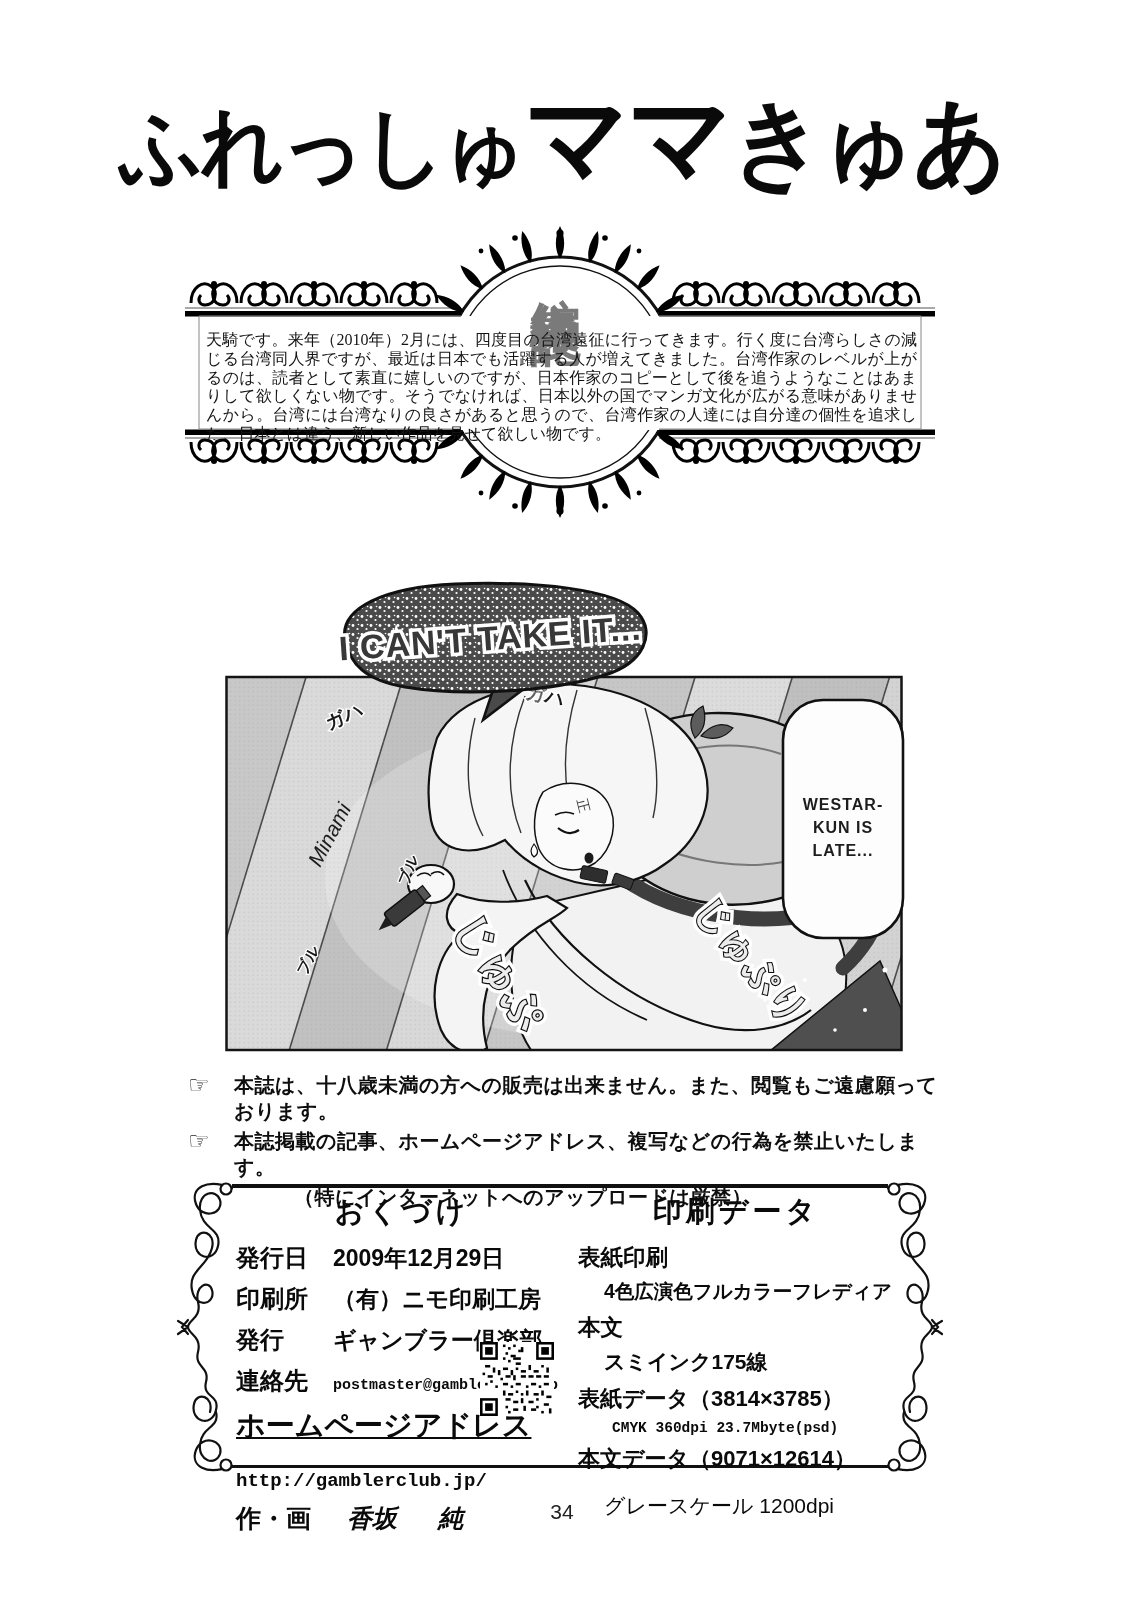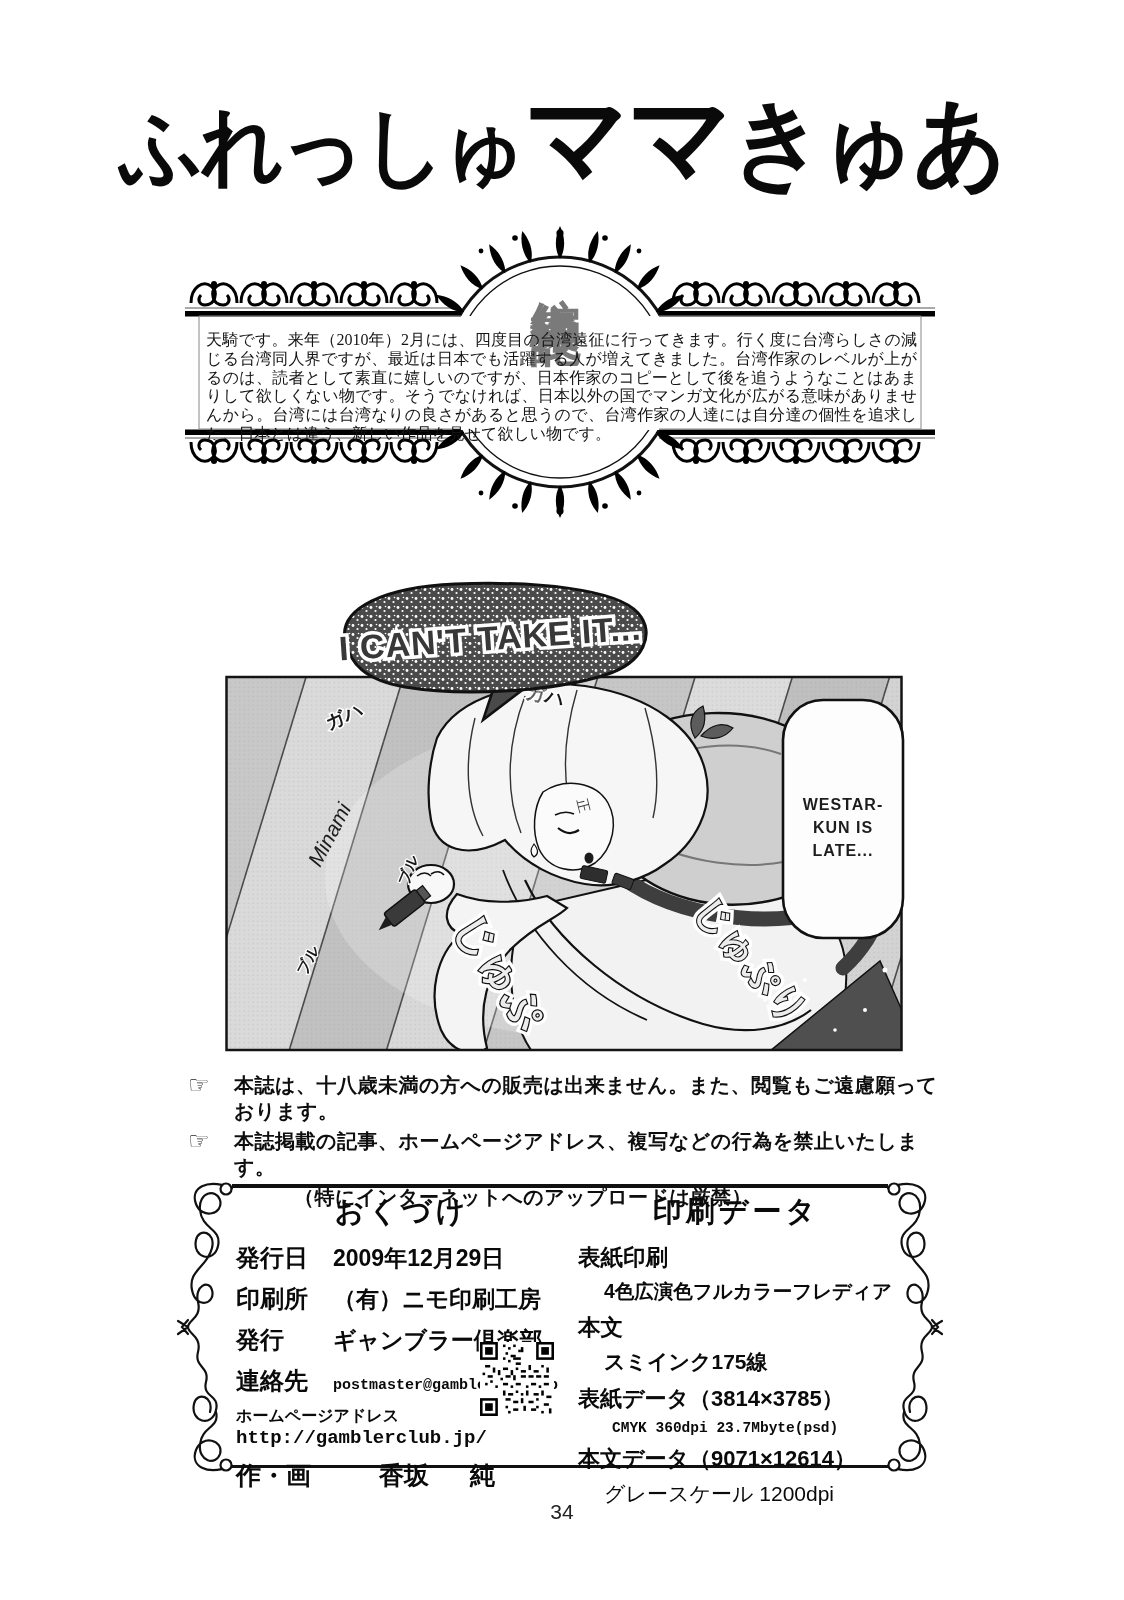--- a/index.html
+++ b/index.html
@@ -42,33 +42,33 @@
   .orn{position:absolute;top:0;width:58px;height:298px;}
   .orn.left{left:-4px;}
   .orn.right{right:-4px;transform:scaleX(-1);}
   .col-left{position:absolute;left:56px;top:14px;width:332px;}
   .col-right{position:absolute;left:398px;top:14px;width:316px;}
   .col-heading{text-align:center;font-size:29px;font-weight:900;letter-spacing:4px;margin-bottom:10px;color:#0a0a0a;}
   .meta-row{display:flex;align-items:baseline;margin-bottom:9px;}
   .meta-label{flex:0 0 97px;font-size:24px;font-weight:900;color:#0a0a0a;}
   .meta-value{font-size:23px;font-weight:900;color:#0a0a0a;white-space:nowrap;}
   .meta-value.mono{font-family:"Liberation Mono","DejaVu Sans Mono",monospace;font-size:15px;font-weight:700;}
-  .homepage-label{font-size:16px;font-weight:900;margin:4px 0 0 0;color:#0a0a0a;}
+  .homepage-label{font-size:29px;font-weight:900;margin:4px 0 24px 0;color:#0a0a0a;text-decoration:underline;}
   .homepage-url{font-family:"Liberation Mono","DejaVu Sans Mono",monospace;font-size:19px;font-weight:700;margin-bottom:10px;color:#0a0a0a;}
   .artist-row{display:flex;align-items:baseline;}
   .artist-label{font-size:25px;font-weight:900;color:#0a0a0a;}
-  .artist-name{font-size:25px;font-weight:900;margin-left:68px;word-spacing:34px;color:#0a0a0a;}
+  .artist-name{font-size:25px;font-weight:900;margin-left:36px;word-spacing:34px;color:#0a0a0a;font-style:italic;}
   .qr{position:absolute;left:300px;top:164px;width:74px;height:74px;}
   .pr-l0{font-size:22.5px;font-weight:900;margin-bottom:5px;color:#0a0a0a;}
   .pr-l1{font-size:19.5px;font-weight:900;margin:0 0 7px 26px;white-space:nowrap;color:#0a0a0a;}
   .pr-l2{font-size:22.5px;font-weight:900;margin-bottom:5px;color:#0a0a0a;}
   .pr-l3{font-size:21px;font-weight:900;margin:0 0 8px 26px;color:#0a0a0a;}
   .pr-l4{font-size:22px;font-weight:900;margin-bottom:6px;white-space:nowrap;color:#0a0a0a;}
   .pr-l5{font-family:"Liberation Mono","DejaVu Sans Mono",monospace;font-size:14.5px;font-weight:700;margin:0 0 8px 34px;white-space:nowrap;color:#0a0a0a;}
-  .pr-l6{font-size:22px;font-weight:900;margin-bottom:6px;white-space:nowrap;color:#0a0a0a;}
+  .pr-l6{font-size:22px;font-weight:900;margin-bottom:18px;white-space:nowrap;color:#0a0a0a;}
   .pr-l7{font-size:21px;font-weight:400;margin-left:26px;white-space:nowrap;color:#0a0a0a;}
 
   .page-number{position:absolute;left:0;top:1500px;width:1124px;text-align:center;font-size:21px;color:#222;}
 </style>
 </head>
 <body>
 
 <div class="page">
 
   <div class="title">

